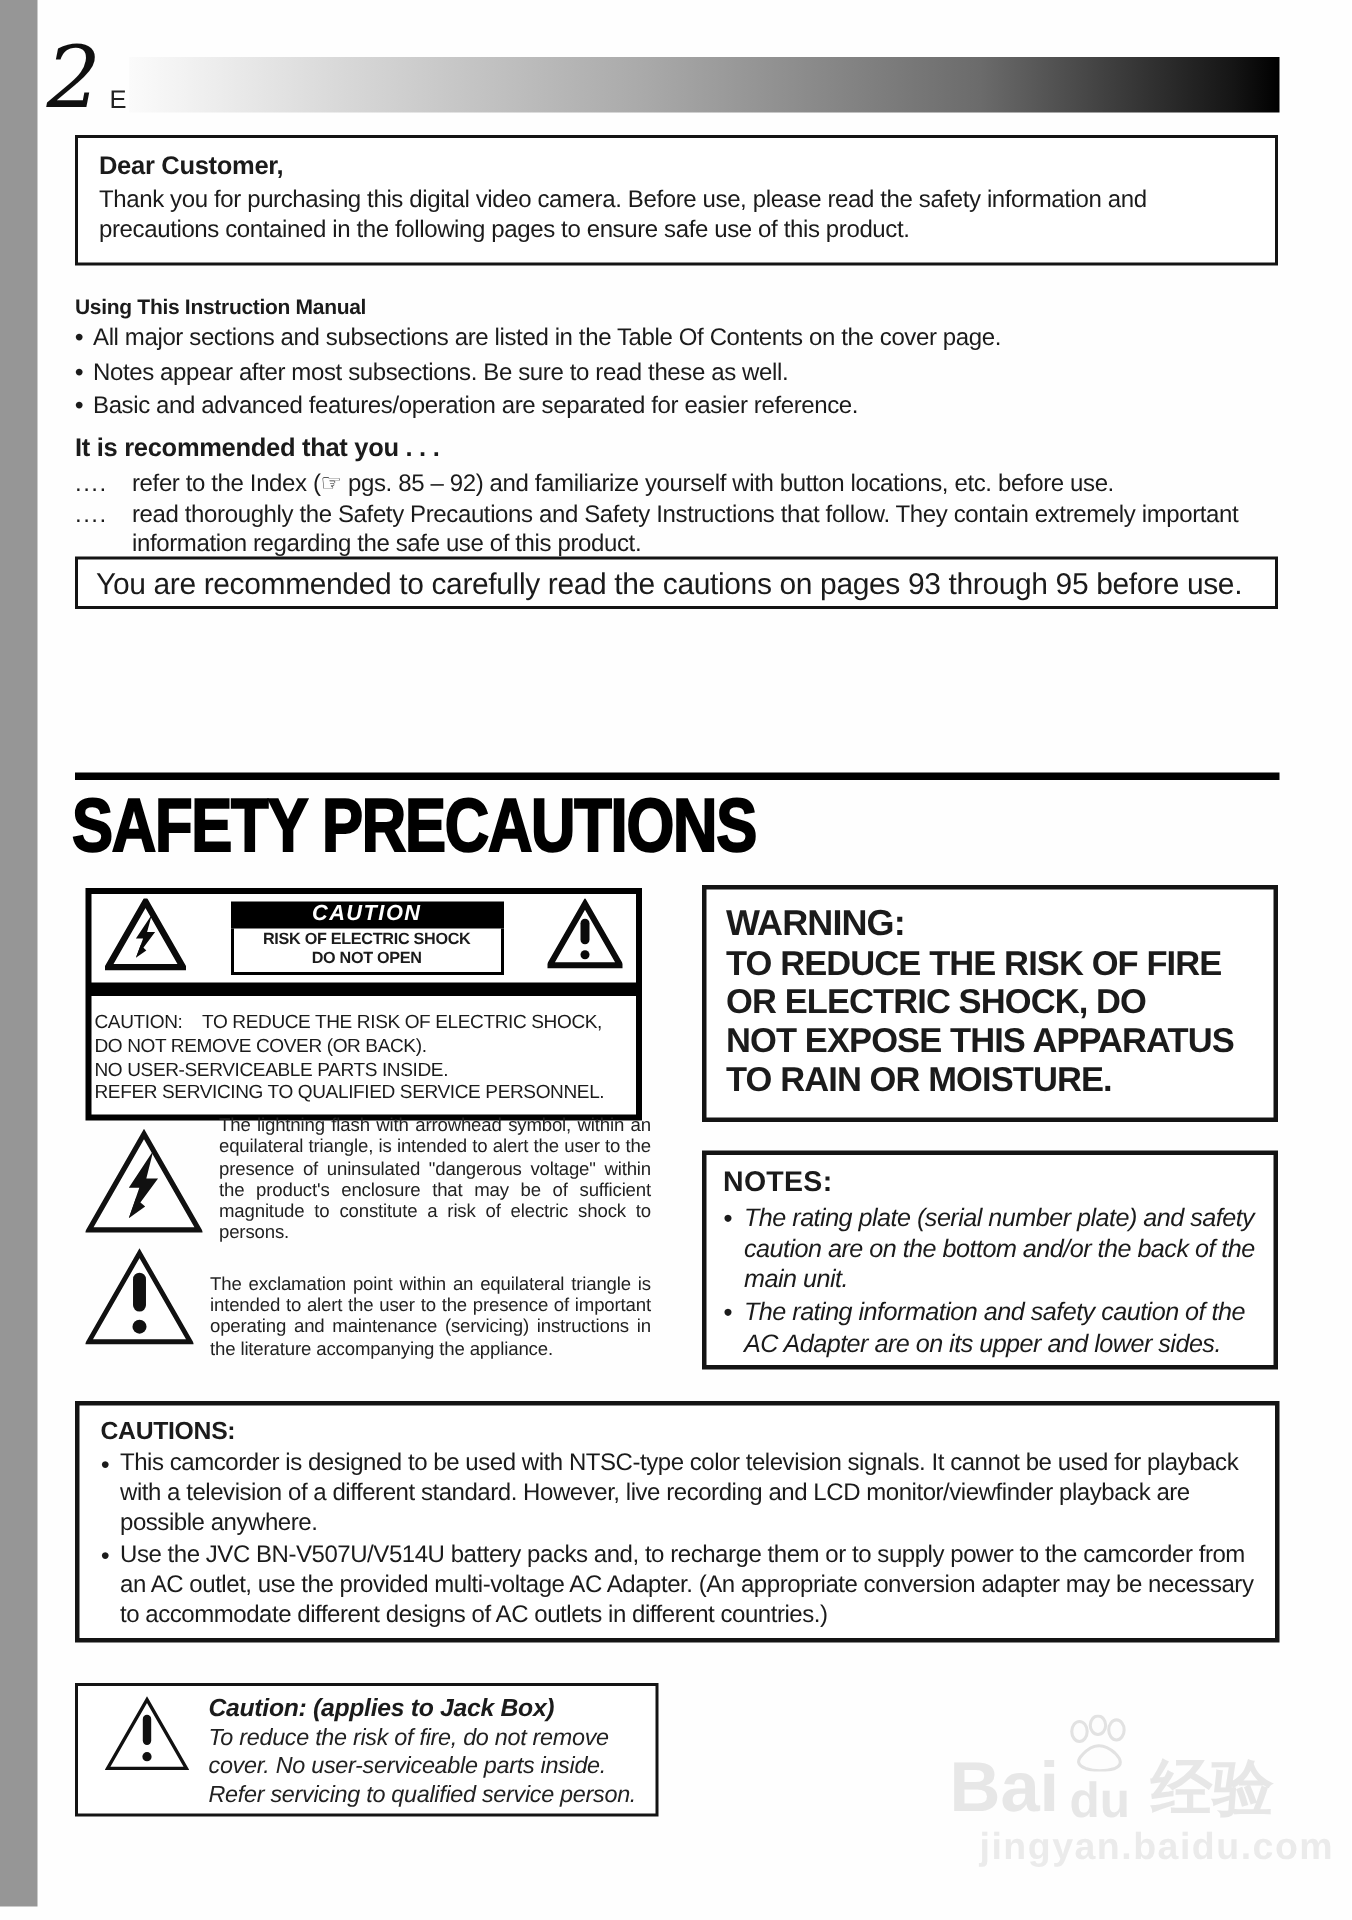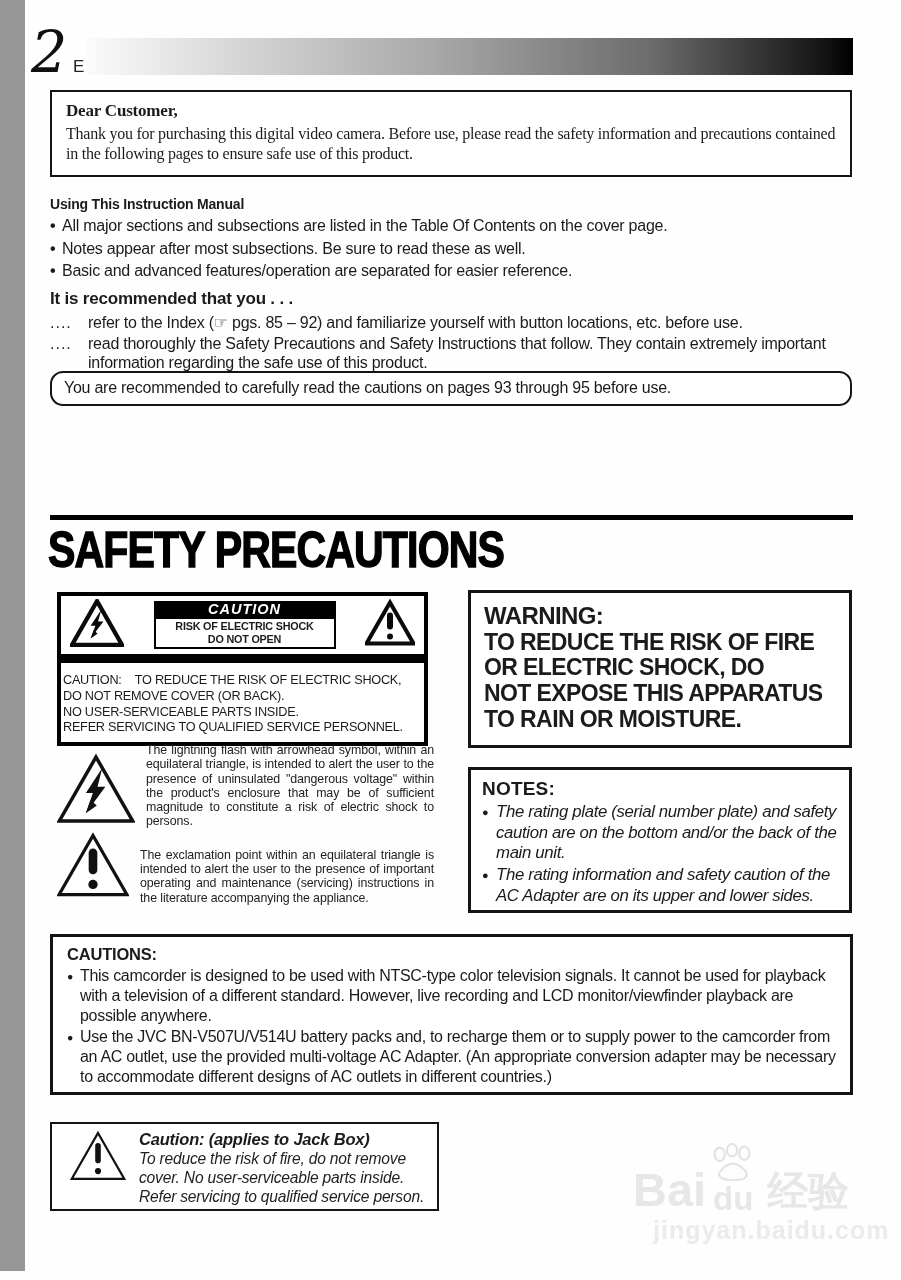--- a/index.html
+++ b/index.html
@@ -11,33 +11,33 @@
   .edge-bar { position:absolute; left:0; top:0; width:25px; height:1271px; background:#969696; }
 
   
   .pagenum { position:absolute; left:31px; top:24px; font-family:"DejaVu Serif",serif; font-style:italic; font-size:57px; line-height:1; color:#101010; }
   .lang { position:absolute; left:73px; top:57px; font-size:17px; letter-spacing:1px; color:#222; }
   .grad-bar { position:absolute; left:86px; top:38px; width:767px; height:37px;
     background:linear-gradient(90deg,#fbfbfb 0%,#d9d9d9 18%,#a9a9a9 45%,#6b6b6b 74%,#151515 96%,#000 100%); }
 
   .box { position:absolute; border:2px solid #141414; background:#fff; }
 
-  .dear { left:50px; top:90px; width:802px; height:87px; padding:9px 14px;font-family:Liberation Serif, serif; }
+  .dear { left:50px; top:90px; width:802px; height:87px; padding:9px 14px; }
   .dear-title { font-weight:bold; font-size:17px; letter-spacing:-0.2px; margin-bottom:3px; }
   .body-text { font-size:16px; letter-spacing:-0.25px; line-height:1.26; }
 
   .manual { position:absolute; left:50px; top:196px; width:806px; }
   .sec-title { font-weight:bold; font-size:14px; letter-spacing:-0.2px; margin-bottom:4px; }
   .blt-row { display:flex; font-size:16px; letter-spacing:-0.25px; line-height:1.22; margin-top:3px; }
   .blt { flex:none; width:12px; font-weight:bold; }
   .rec-title { font-weight:bold; font-size:17px; letter-spacing:-0.2px; margin:8px 0 4px; }
   .dot-row { display:flex; font-size:16px; letter-spacing:-0.25px; line-height:1.2; margin-top:2px; }
   .leader { flex:none; width:38px; letter-spacing:1px; }
 
-  .notice { left:50px; top:371px; width:802px; height:35px; padding:6px 12px; font-size:16px; letter-spacing:-0.25px;border-radius:13px; }
+  .notice { left:50px; top:371px; width:802px; height:35px; padding:6px 12px; font-size:20px; letter-spacing:-0.25px; }
 
   .rule { position:absolute; left:50px; top:515px; width:803px; height:5px; background:#000; }
   .big-heading { position:absolute; left:48px; top:521px; font-size:50px; font-weight:bold;
     letter-spacing:-1px; white-space:nowrap; transform:scaleX(0.82); transform-origin:left top;
     -webkit-text-stroke:1.4px #000; color:#000; }
 
   
   .cl-box { position:absolute; left:57px; top:592px; width:371px; background:#000; padding:4px; }
   .cl-top { background:#fff; display:flex; align-items:center; justify-content:space-between; padding:3px 9px; }
   .cl-mid { width:182px; text-align:center; }

